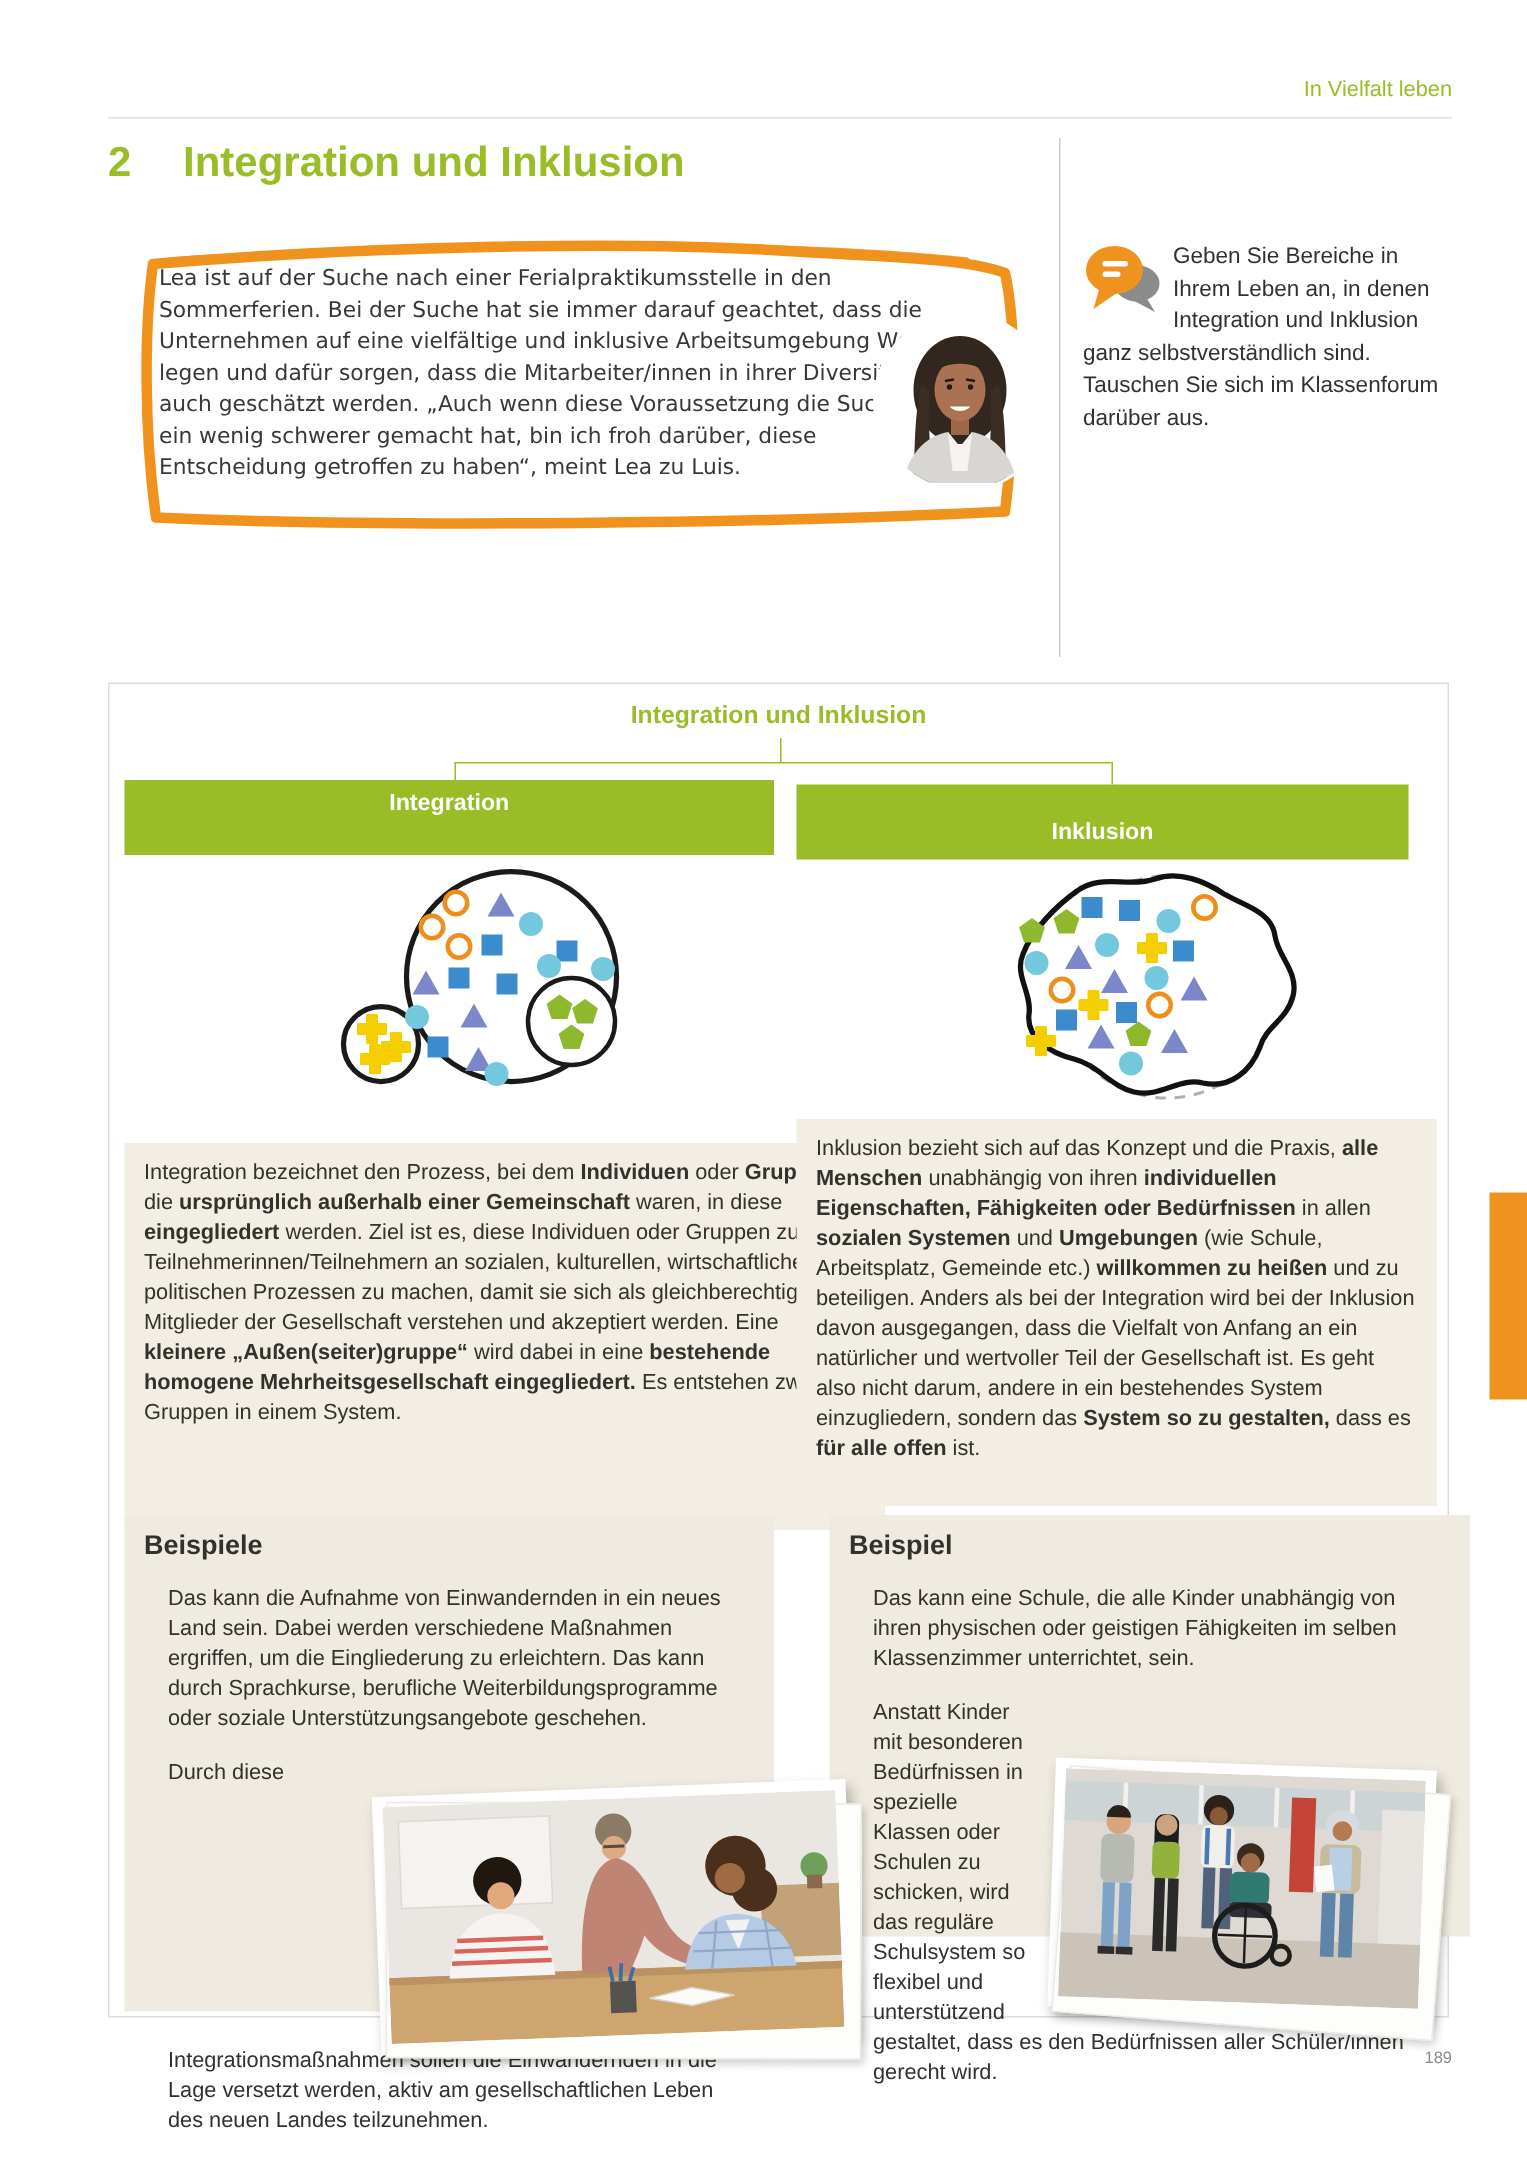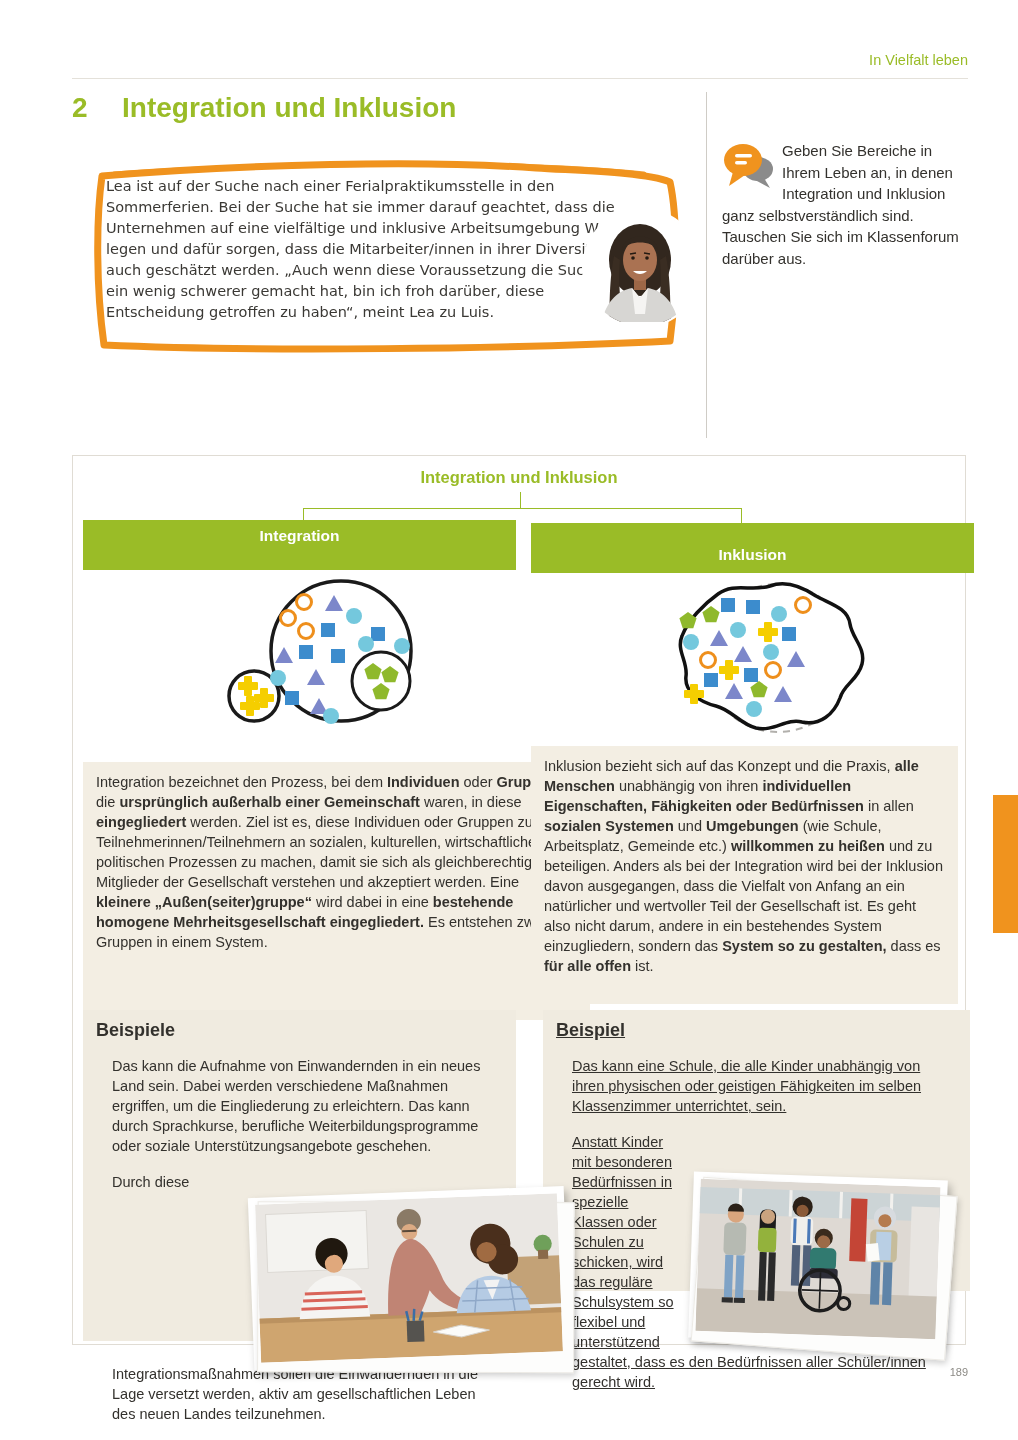--- a/index.html
+++ b/index.html
@@ -23,41 +23,41 @@
   .story{position:absolute;left:84px;top:158px;width:598px;height:198px;}
   .story svg.frame{position:absolute;left:0;top:0;}
   .story-text{
     position:absolute;left:22px;top:18px;width:520px;
     font-family:"DejaVu Sans",sans-serif;font-size:14.5px;line-height:21px;color:#3a3834;
   }
   .lea{position:absolute;right:-18px;top:52px;width:116px;height:116px;border-radius:50%;
        background:#fff;overflow:hidden;box-shadow:0 0 0 2px #fff;}
   
   .divider-v{position:absolute;left:706px;top:92px;height:346px;border-left:1px solid #cfccc6;}
-  .task{position:absolute;left:722px;top:140px;width:248px;font-size:15px;line-height:21.5px;}
+  .task{position:absolute;left:722px;top:160px;width:248px;font-size:15px;line-height:21.5px;}
   .task .bubbles{float:left;width:54px;height:48px;margin:2px 6px 2px 0;}
   .intro{position:absolute;left:72px;top:392px;width:608px;font-size:15px;line-height:21.5px;text-align:justify;}
   
   .concept{position:absolute;left:72px;top:455px;width:894px;height:890px;border:1px solid #e0dcd4;background:#fff;}
   .concept-title{position:absolute;top:12px;left:0;width:100%;text-align:center;color:var(--green);font-weight:bold;font-size:16.5px;}
   .conn{position:absolute;background:transparent;}
   .conn-vt{left:447px;top:36px;height:16px;border-left:1.5px solid var(--green);}
   .conn-h{left:230px;top:52px;width:438px;border-top:1.5px solid var(--green);}
   .conn-vl{left:230px;top:52px;height:12px;border-left:1.5px solid var(--green);}
   .conn-vr{left:668px;top:52px;height:15px;border-left:1.5px solid var(--green);}
   .bar{position:absolute;background:var(--green);color:#fff;font-weight:bold;font-size:15.5px;text-align:center;}
   .bar-int{left:10px;top:64px;width:433px;height:50px;padding-top:7px;}
-  .bar-ink{left:458px;top:67px;width:443px;height:50px;padding-top:23px;}
+  .bar-ink{left:458px;top:67px;width:408px;height:50px;padding-top:23px;}
   .diag-left{position:absolute;left:143px;top:120px;}
   .diag-right{position:absolute;left:583px;top:116px;}
   .colblock{position:absolute;font-size:14.5px;line-height:20px;padding:10px 13px;}
   .desc-left{left:10px;top:306px;width:507px;height:258px;background:var(--beige1);}
   .desc-right{left:458px;top:290px;width:427px;height:258px;background:var(--beige1);}
   .ex-left{left:10px;top:554px;width:433px;height:331px;background:var(--beige2);}
-  .ex-right{left:470px;top:554px;width:427px;height:281px;background:var(--beige2);text-decoration:underline;}
+  .ex-right{left:480px;top:554px;width:427px;height:281px;background:var(--beige2);}
   .colblock h3{margin:0 0 2px 0;font-size:18px;}
   .colblock p{margin:16px;}
   b{font-weight:bold;}
   
   .photo{position:relative;z-index:3;background:#fff;padding:7px;box-shadow:3px 5px 9px rgba(0,0,0,.28);}
   .photo::after{content:"";position:absolute;z-index:-1;left:6px;top:10px;right:-7px;bottom:-9px;
     background:#fdfdfc;border:1px solid #eceae5;transform:rotate(2.4deg);box-shadow:2px 3px 6px rgba(0,0,0,.18);}
   .photo-left{float:right;width:316px;height:172px;margin:20px -80px 0 10px;transform:rotate(-2.2deg);}
   .photo-right{float:right;width:254px;height:166px;margin:44px -4px 0 10px;transform:rotate(2deg);}
   .photo svg{display:block;width:100%;height:100%;}

